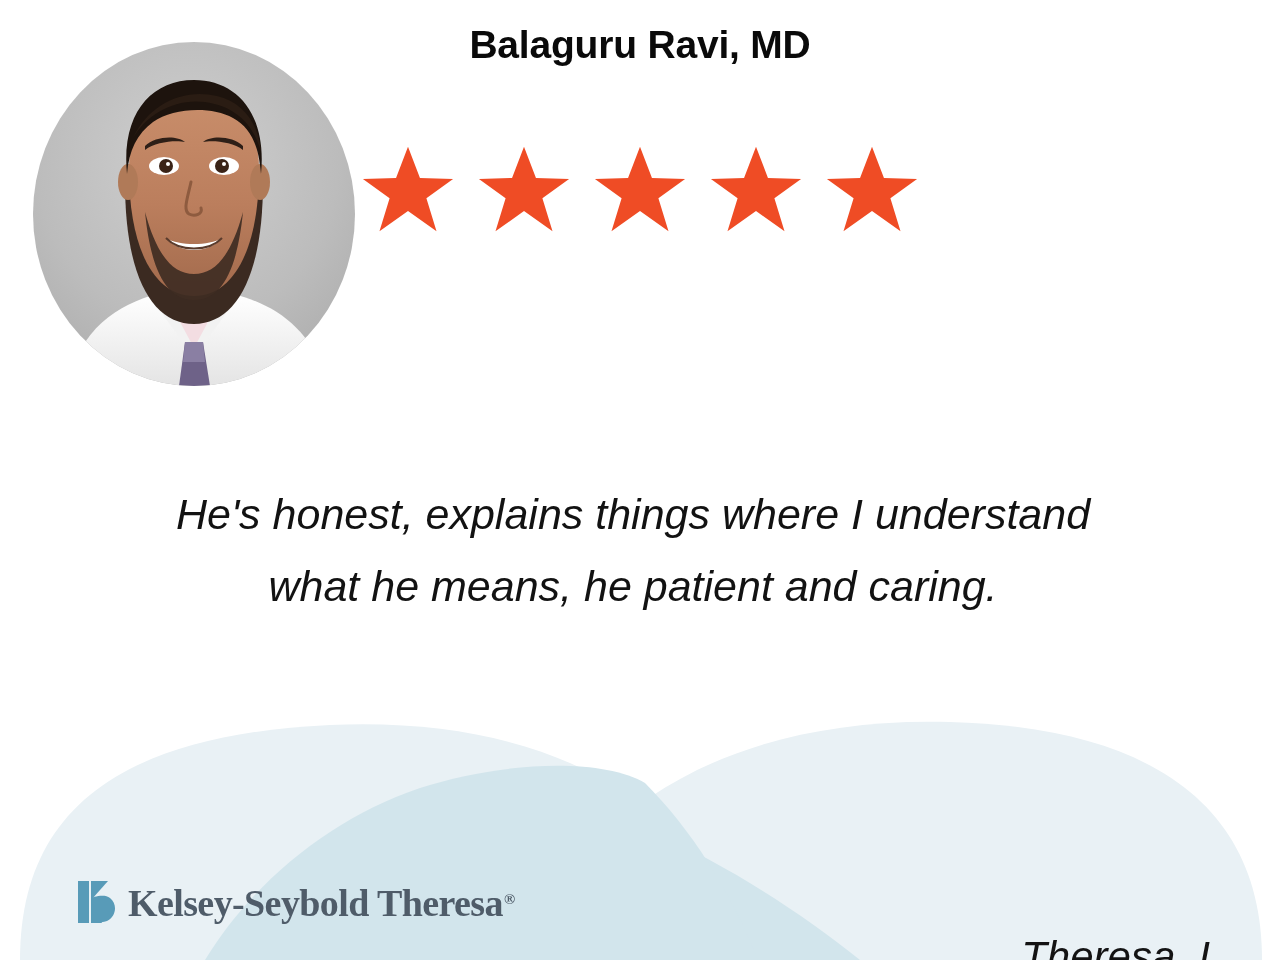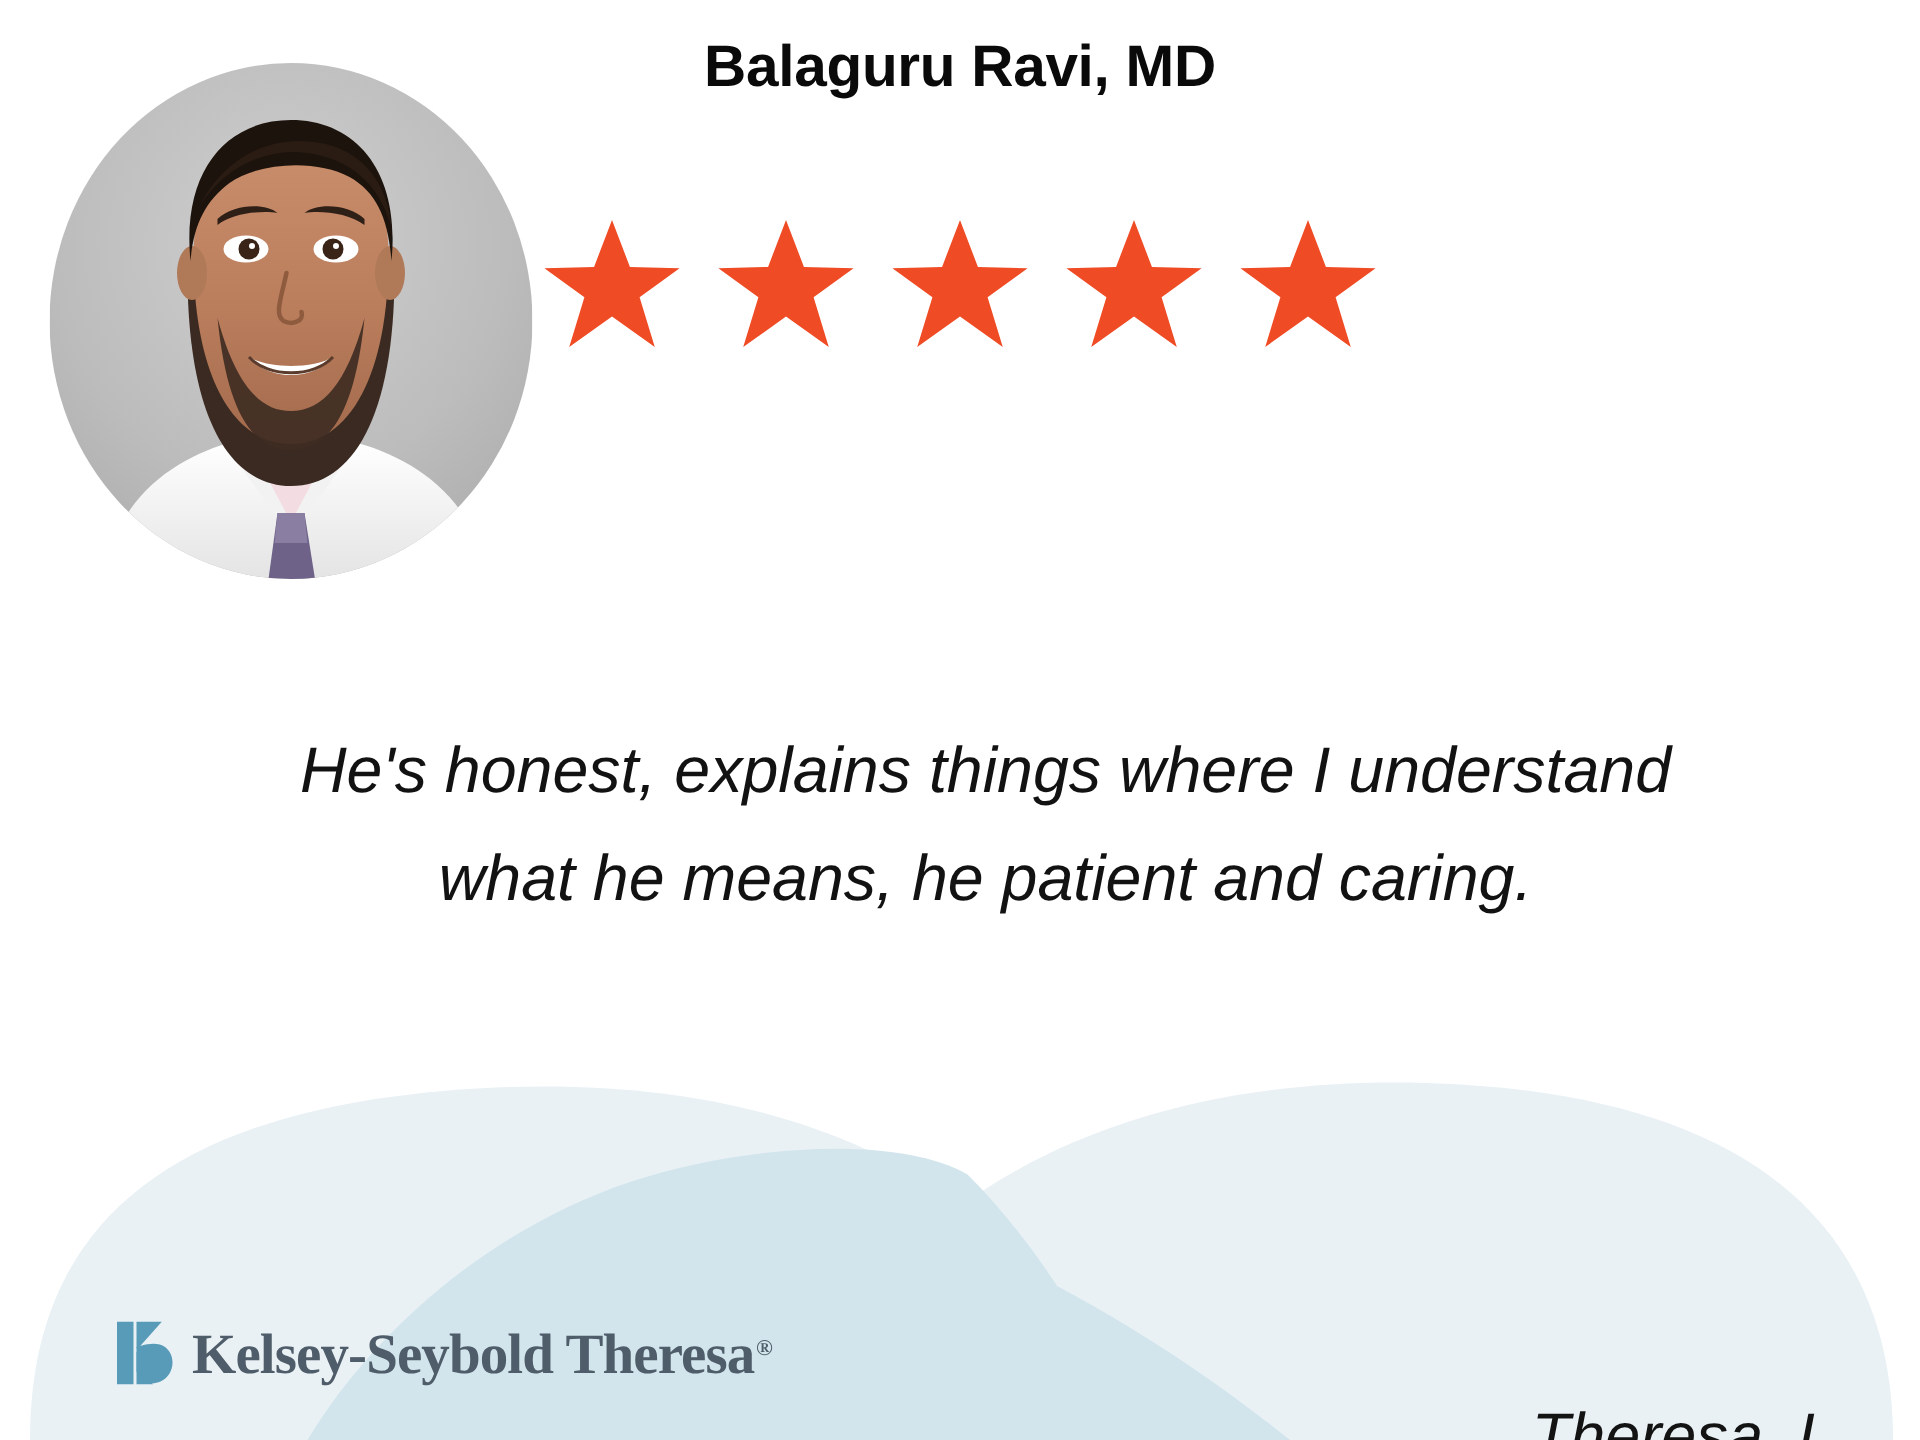--- a/index.html
+++ b/index.html
@@ -74,21 +74,21 @@
   }
   .star {
     width: 92px;
     height: 92px;
     display: block;
   }
 
   
   .quote {
     position: absolute;
-    left: 107px;
+    left: 83px;
     top: 478px;
     width: 1100px;
     text-align: center;
     font-size: 43px;
     font-style: italic;
     font-stretch: condensed;
     color: #121212;
     line-height: 1.68;
     z-index: 4;
   }

